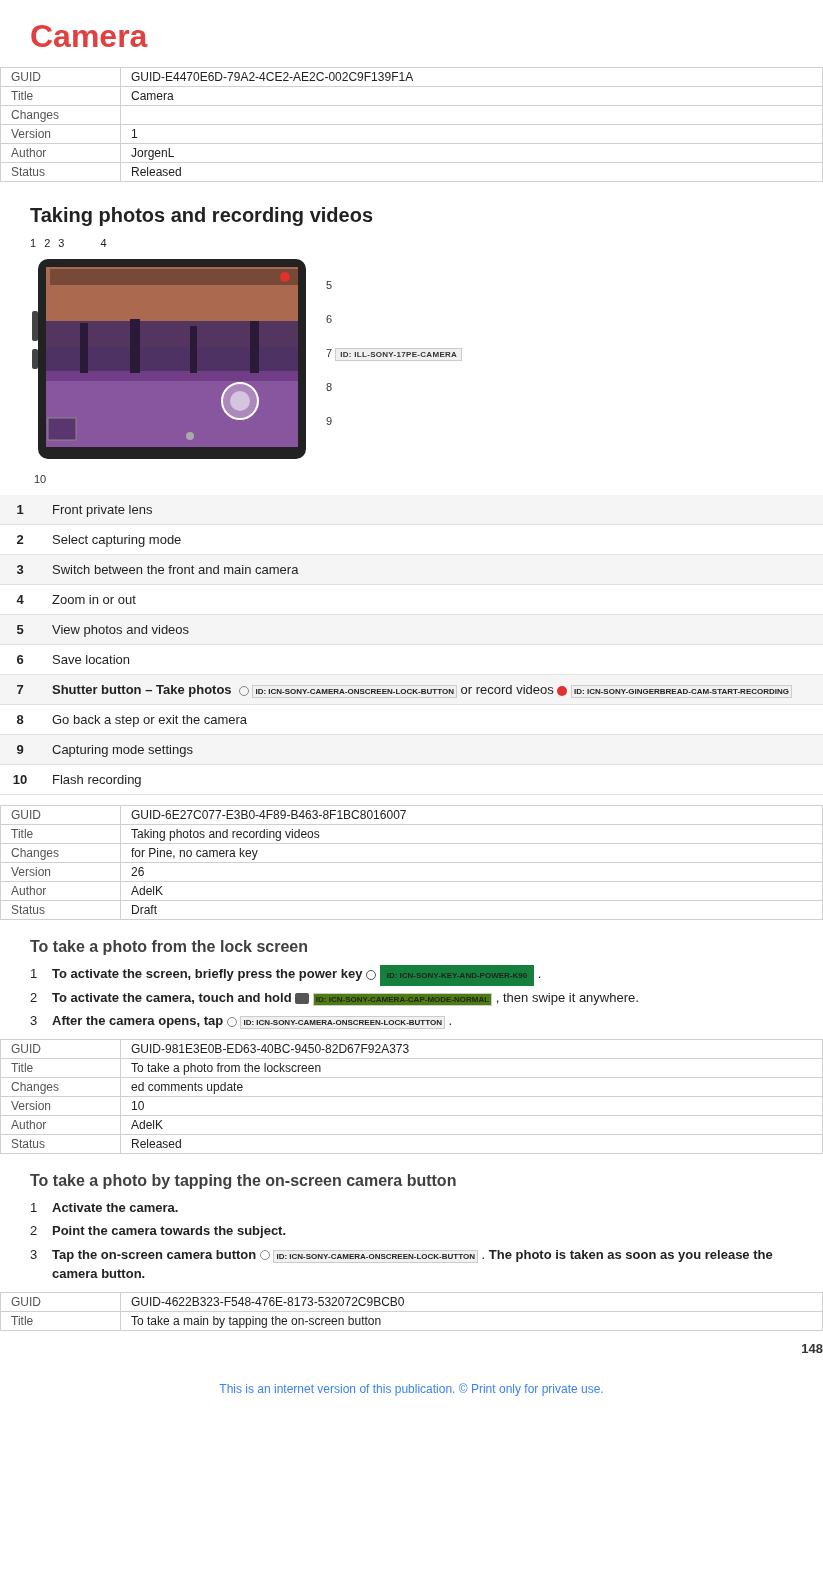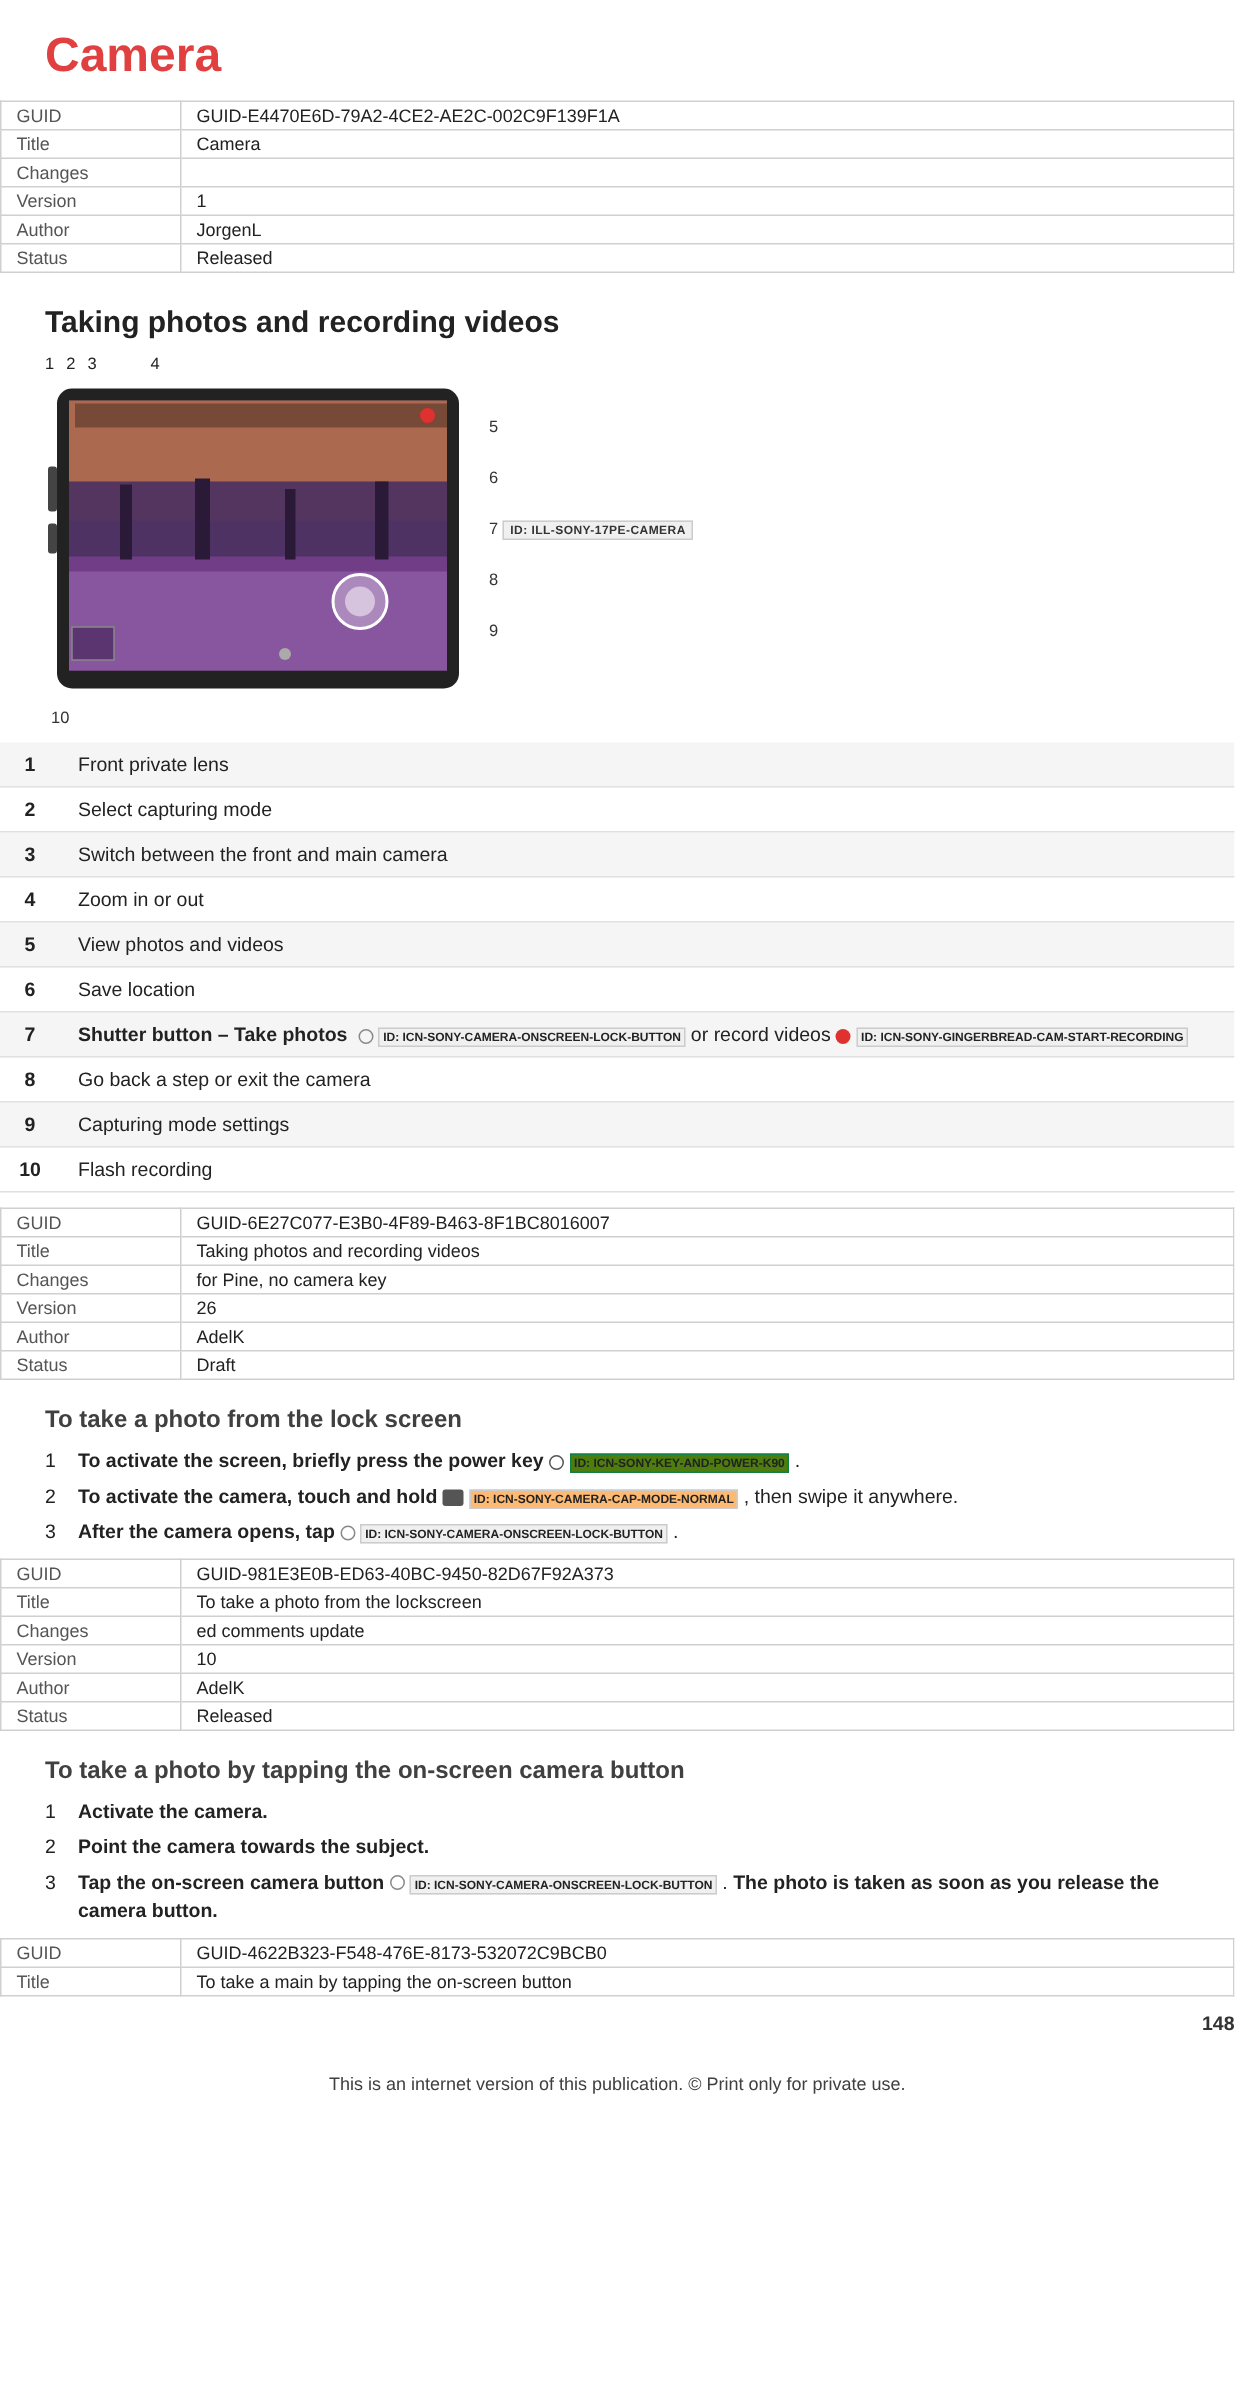--- a/index.html
+++ b/index.html
@@ -152,21 +152,21 @@
     }
     .numbered-list li .li-text {
       flex: 1;
     }
 
     
     .page-footer {
       text-align: center;
       padding: 20px 0 10px 0;
       font-size: 12px;
-      color: #404040;
+      color: #3b82f6;
     }
     .page-number {
       font-size: 13px;
       font-weight: bold;
       color: #333;
       text-align: right;
       margin: 10px 0 6px 0;
     }
   </style>
 </head>
@@ -342,25 +342,25 @@
           <td>Draft</td>
         </tr>
       </tbody>
   </table>
 </div>
 
 <div class="subsection-heading">To take a photo from the lock screen</div>
 <ol class="numbered-list" id="section2-steps">
     <li>
       <span class="li-num">1</span>
-      <span class="li-text"><b>To activate the screen, briefly press the power key</b> <span style="display:inline-block;width:10px;height:10px;border:1.5px solid #555;border-radius:50%;vertical-align:middle;"></span> <span style="font-size:8px;font-weight:bold;background:#4d7c0f;border:1px solid #15803d;padding:1px 2px;">ID: ICN-SONY-KEY-AND-POWER-K90</span> .</span>
+      <span class="li-text"><b>To activate the screen, briefly press the power key</b> <span style="display:inline-block;width:10px;height:10px;border:1.5px solid #555;border-radius:50%;vertical-align:middle;"></span> <span style="font-size:8px;font-weight:bold;background:#15803d;border:5px solid #15803d;padding:1px 2px;">ID: ICN-SONY-KEY-AND-POWER-K90</span> .</span>
     </li>
     <li>
       <span class="li-num">2</span>
-      <span class="li-text"><b>To activate the camera, touch and hold</b> <span style="display:inline-block;width:14px;height:11px;background:#555;vertical-align:middle;border-radius:2px;"></span> <span style="font-size:8px;font-weight:bold;background:#fdba74;border:1px solid #ccc;padding:1px 2px;margin-top:48px;">ID: ICN-SONY-CAMERA-CAP-MODE-NORMAL</span> , then swipe it anywhere.</span>
+      <span class="li-text"><b>To activate the camera, touch and hold</b> <span style="display:inline-block;width:14px;height:11px;background:#555;vertical-align:middle;border-radius:2px;"></span> <span style="font-size:8px;font-weight:bold;background:#4d7c0f;border:1px solid #ccc;padding:1px 2px;margin-top:48px;">ID: ICN-SONY-CAMERA-CAP-MODE-NORMAL</span> , then swipe it anywhere.</span>
     </li>
     <li>
       <span class="li-num">3</span>
       <span class="li-text"><b>After the camera opens, tap</b> <span style="display:inline-block;width:10px;height:10px;border:1px solid #888;border-radius:50%;vertical-align:middle;"></span> <span style="font-size:8px;font-weight:bold;background:#f0f0f0;border:1px solid #ccc;padding:1px 2px;">ID: ICN-SONY-CAMERA-ONSCREEN-LOCK-BUTTON</span> .</span>
     </li>
   </ol>
 
 <div>
   <table class="meta-table">
     <tbody id="meta3-tbody">

